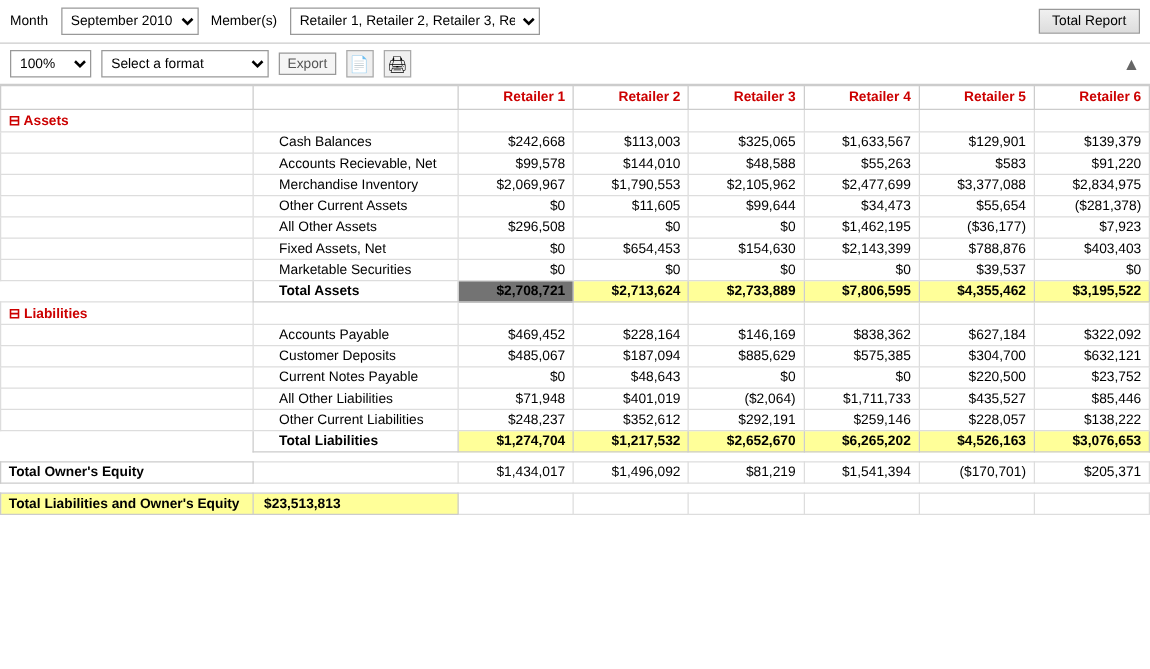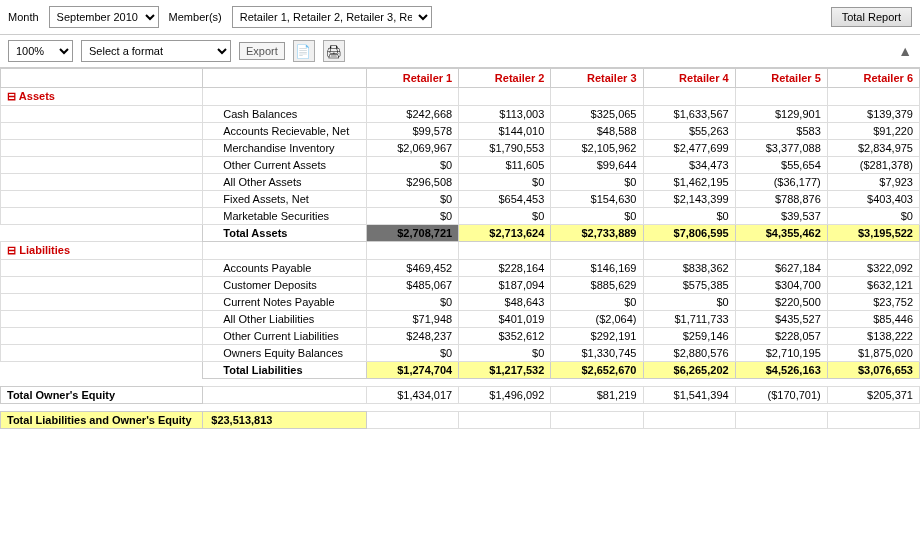--- a/index.html
+++ b/index.html
@@ -18,21 +18,21 @@
       margin-left: auto; padding: 3px 10px; font-size: 11px;
       border: 1px solid #999; background: linear-gradient(#f0f0f0, #ddd);
       cursor: pointer;
     }
 
     .toolbar {
       display: flex; align-items: center; padding: 5px 8px;
       border-bottom: 1px solid #ccc; gap: 8px;
     }
     .zoom-select { width: 65px; }
-    .format-select { width: 150px; }
+    .format-select { width: 134px; }
     .export-btn {
       padding: 2px 6px; font-size: 11px;
       border: 1px solid #999; background: #f5f5f5; cursor: pointer; color: #555;
     }
     .toolbar-icon {
       width: 22px; height: 22px; border: 1px solid #aaa;
       background: #f0f0f0; display: inline-flex; align-items: center;
       justify-content: center; cursor: pointer; font-size: 13px;
     }
     .up-arrow { margin-left: auto; font-size: 14px; cursor: pointer; color: #666; }
@@ -264,30 +264,20 @@
       <tr>
         <td></td>
         <td style="padding-left:20px;">Other Current Liabilities</td>
         <td>$248,237</td>
         <td>$352,612</td>
         <td>$292,191</td>
         <td>$259,146</td>
         <td>$228,057</td>
         <td>$138,222</td>
       </tr>
-      <tr>
-        <td></td>
-        <td style="padding-left:20px;">Owners Equity Balances</td>
-        <td>$0</td>
-        <td>$0</td>
-        <td>$1,330,745</td>
-        <td>$2,880,576</td>
-        <td>$2,710,195</td>
-        <td>$1,875,020</td>
-      </tr>
       <tr class="total-row">
         <td></td>
         <td style="padding-left:20px; font-weight:bold;">Total Liabilities</td>
         <td style="font-weight:bold; background:#ffff99;">$1,274,704</td>
         <td style="font-weight:bold; background:#ffff99;">$1,217,532</td>
         <td style="font-weight:bold; background:#ffff99;">$2,652,670</td>
         <td style="font-weight:bold; background:#ffff99;">$6,265,202</td>
         <td style="font-weight:bold; background:#ffff99;">$4,526,163</td>
         <td style="font-weight:bold; background:#ffff99;">$3,076,653</td>
       </tr>

